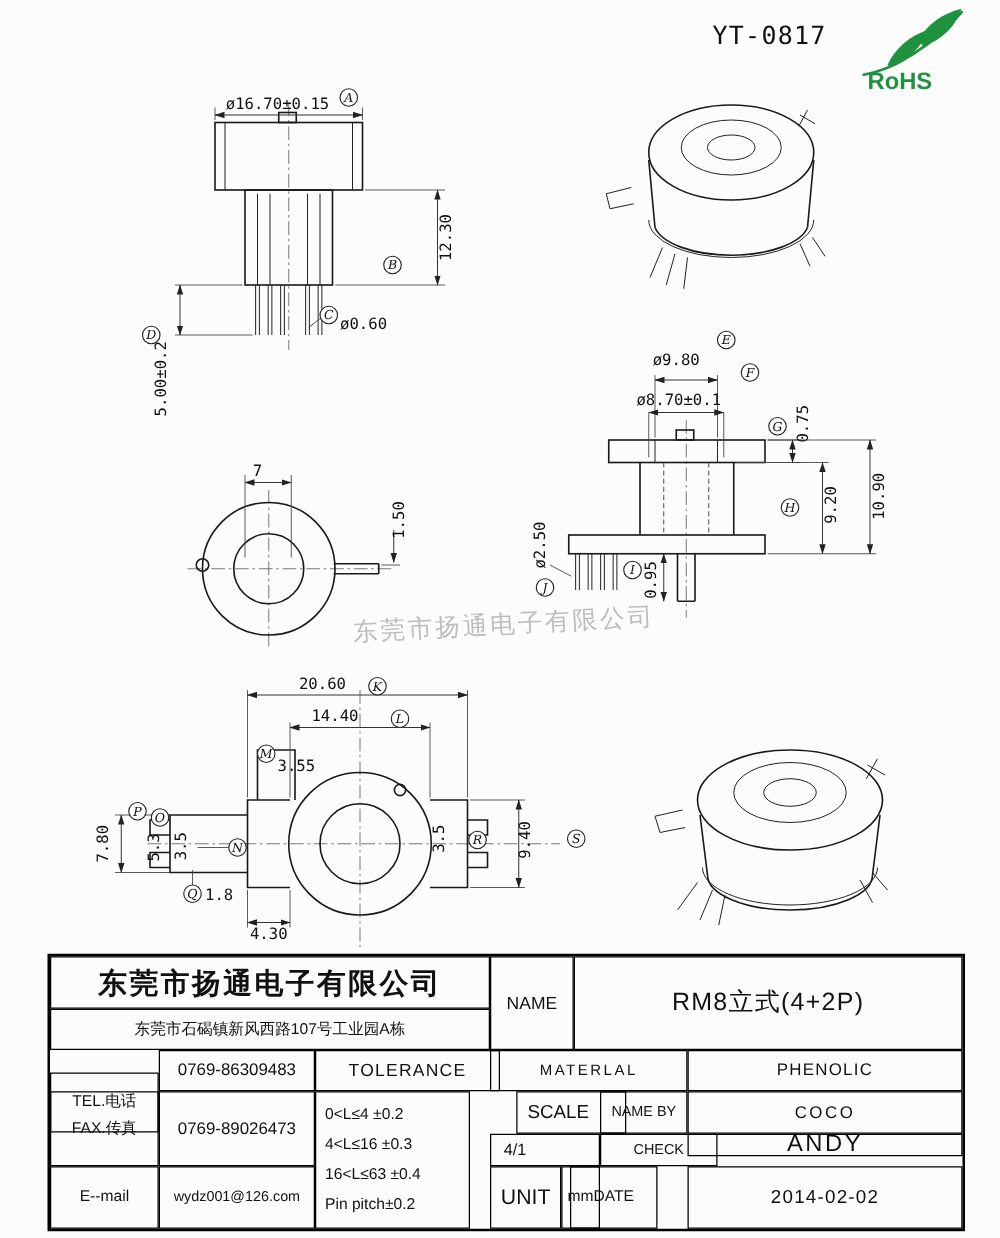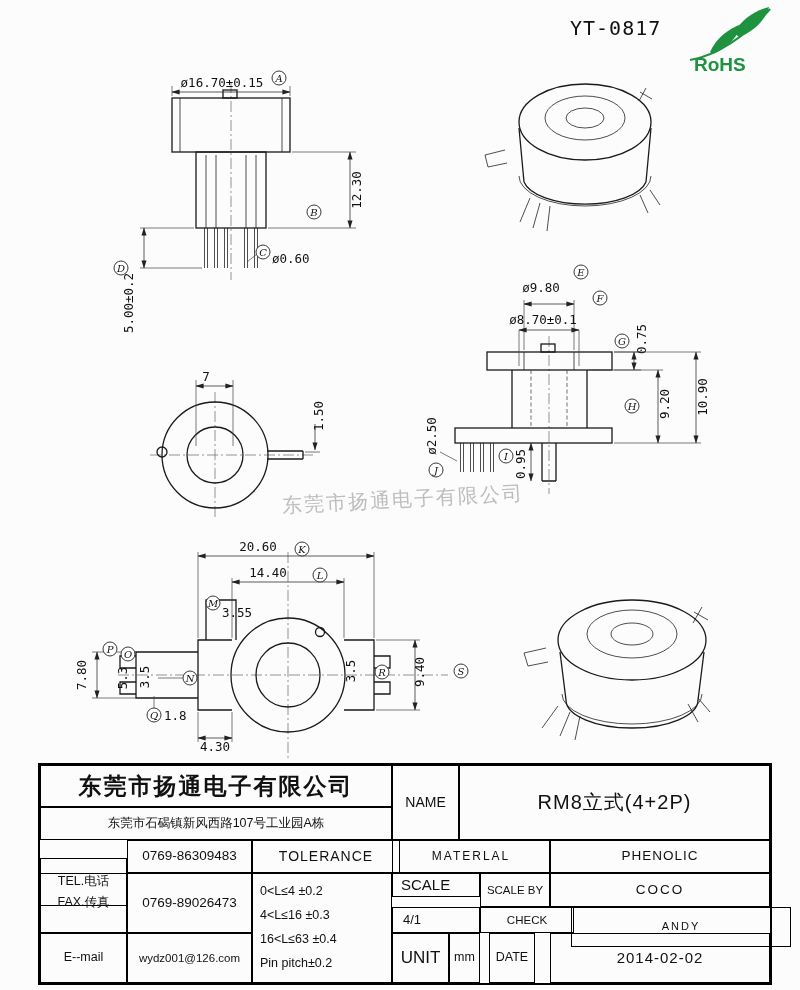--- a/index.html
+++ b/index.html
@@ -27,34 +27,34 @@
   .mono{font-family:Liberation Sans, sans-serif}
   #c-company{left:0;top:0;width:352px;height:42px;font-size:23px;font-weight:600;letter-spacing:2px}
   #c-address{left:0;top:42px;width:352px;height:33px;font-size:12.5px}
   #c-tel-l{left:0;top:93px;width:87px;height:48px;font-size:12.5px}
   #c-tel-v{left:87px;top:75px;width:125px;height:33px;font-size:13.5px}
   #c-tol-h{left:212px;top:75px;width:148px;height:33px;font-size:14px;letter-spacing:1px}
   #c-fax-l{left:0;top:108px;width:87px;height:60px;font-size:12.5px}
   #c-fax-v{left:87px;top:108px;width:125px;height:60px;font-size:13.5px}
   #c-em-l{left:0;top:168px;width:87px;height:50px;font-size:12.5px}
   #c-em-v{left:87px;top:168px;width:125px;height:50px;font-size:11.5px}
-  #c-tol-b{left:212px;top:108px;width:140px;height:110px;flex-direction:column;align-items:flex-start;justify-content:space-around;padding:6px 0 6px 7px;font-size:12.5px}
+  #c-tol-b{left:212px;top:108px;width:124px;height:110px;flex-direction:column;align-items:flex-start;justify-content:space-around;padding:6px 0 6px 7px;font-size:12.5px}
   #c-name-l{left:352px;top:0;width:67px;height:75px;font-size:14px}
   #c-name-v{left:419px;top:0;width:311px;height:75px;font-size:20px;letter-spacing:1px}
   #c-mat-l{left:352px;top:75px;width:158px;height:33px;font-size:12px;letter-spacing:2px}
   #c-mat-v{left:510px;top:75px;width:220px;height:33px;font-size:13.5px;letter-spacing:1px}
-  #c-scale-l{left:352px;top:108px;width:88px;height:24px;font-size:15px;justify-content:flex-start;padding-left:8px}
+  #c-scale-l{left:373px;top:108px;width:88px;height:34px;font-size:15px;justify-content:flex-start;padding-left:8px}
   #c-drwa-l{left:440px;top:108px;width:70px;height:34px;font-size:11.5px}
   #c-drwa-v{left:510px;top:108px;width:220px;height:34px;font-size:13.5px;letter-spacing:2px}
   #c-scale-v{left:352px;top:142px;width:88px;height:26px;font-size:13px;justify-content:flex-start;padding-left:10px}
   #c-check-l{left:440px;top:142px;width:94px;height:26px;font-size:11.5px}
-  #c-check-v{left:531px;top:142px;width:220px;height:40px;font-size:11px;letter-spacing:2px}
+  #c-check-v{left:510px;top:142px;width:220px;height:18px;font-size:19px;letter-spacing:2px}
   #c-unit-l{left:352px;top:168px;width:57px;height:50px;font-size:17px}
   #c-unit-v{left:409px;top:168px;width:31px;height:50px;font-size:12.5px}
-  #c-date-l{left:449px;top:168px;width:46px;height:50px;font-size:12.5px}
+  #c-date-l{left:416px;top:168px;width:70px;height:50px;font-size:12.5px}
   #c-date-v{left:510px;top:168px;width:220px;height:50px;font-size:15px;letter-spacing:1px}
 </style>
 </head>
 <body>
 
 <div class="abs" id="docnum">YT-0817</div>
 
 <svg class="abs" id="rohs" viewBox="0 0 92 72">
   <path class="stem" d="M8,54 C34,50 64,30 88,3"></path>
   <path class="leaf" d="M52,27 C60,13 72,5 87,1 C83,15 71,26 57,31 Z"></path>
@@ -305,21 +305,21 @@
     <div>0&lt;L≤4   ±0.2</div>
     <div>4&lt;L≤16  ±0.3</div>
     <div>16&lt;L≤63 ±0.4</div>
     <div>Pin pitch±0.2</div>
   </div>
   <div class="cell mono" id="c-name-l">NAME</div>
   <div class="cell" id="c-name-v">RM8立式(4+2P)</div>
   <div class="cell mono" id="c-mat-l">MATERLAL</div>
   <div class="cell mono" id="c-mat-v">PHENOLIC</div>
   <div class="cell mono" id="c-scale-l">SCALE</div>
-  <div class="cell mono" id="c-drwa-l">SCALE BY</div>
+  <div class="cell mono" id="c-drwa-l">NAME BY</div>
   <div class="cell mono" id="c-drwa-v">COCO</div>
   <div class="cell mono" id="c-scale-v">4/1</div>
   <div class="cell mono" id="c-check-l">CHECK</div>
   <div class="cell mono" id="c-check-v">ANDY</div>
   <div class="cell mono" id="c-unit-l">UNIT</div>
   <div class="cell mono" id="c-unit-v">mm</div>
   <div class="cell mono" id="c-date-l">DATE</div>
   <div class="cell mono" id="c-date-v">2014-02-02</div>
 </div>
 

